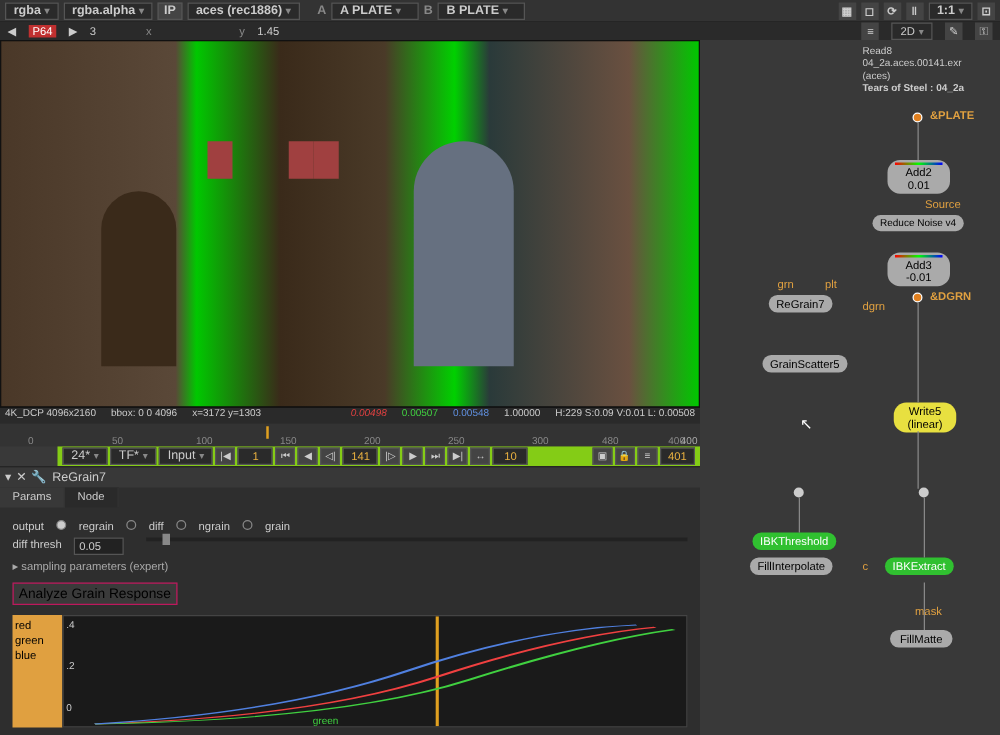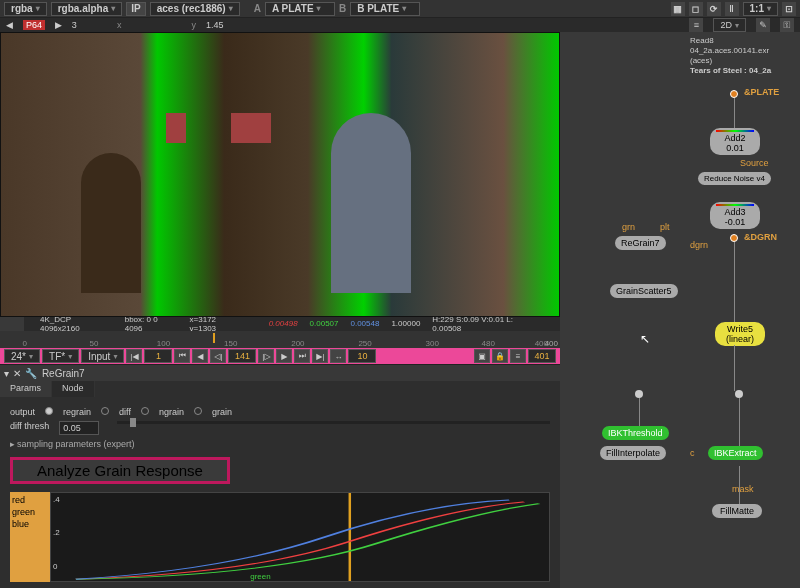--- a/index.html
+++ b/index.html
@@ -17,45 +17,45 @@
   .main { display: flex; height: calc(588px - 18px - 14px); }
   .left { width: 560px; display: flex; flex-direction: column; }
   .right { flex: 1; background: #393939; position: relative; }
   
   .viewer { height: 326px; background: #000; position: relative; border: 1px solid #111; }
   .viewer-img { width: 100%; height: 100%; background: linear-gradient(90deg, #4a3828 0%, #5a4838 25%, #00c800 28%, #3a2a1a 40%, #4a3a28 55%, #00d000 65%, #2a3a3a 70%, #6a5040 90%, #00c800 100%); position: relative; }
   .fig1 { position: absolute; left: 80px; top: 120px; width: 60px; height: 140px; background: #3a2a1a; border-radius: 30px 30px 0 0; }
   .fig2 { position: absolute; left: 330px; top: 80px; width: 80px; height: 180px; background: #667080; border-radius: 40px 40px 0 0; }
   .lamp { position: absolute; top: 80px; width: 20px; height: 30px; background: #a04040; }
   
-  .viewer-toolbar { height: 14px; background: #2a2a2a; display: flex; align-items: center; padding: 0 16px; font-size: 8px; gap: 12px; margin-left: 24px; }
+  .viewer-toolbar { height: 14px; background: #2a2a2a; display: flex; padding: 0 4px; font-size: 8px; gap: 12px; }
   .vt-yellow { color: #e0a020; font-style: italic; }
   .vt-green { color: #40d040; }
   .vt-blue { color: #6090e0; }
   
   .timeline { height: 20px; background: #333; position: relative; display: flex; align-items: center; font-size: 8px; }
   .marker { position: absolute; background: #e0a020; width: 2px; height: 10px; top: 2px; }
   .tick { position: absolute; bottom: 0; color: #888; font-size: 8px; }
   
-  .playbar { height: 18px; background: #ec4899; display: flex; align-items: center; padding: 0 4px; gap: 2px; }
+  .playbar { height: 18px; background: #84cc16; display: flex; align-items: center; padding: 0 4px; gap: 2px; margin-left: 46px; }
   .play-btn { width: 16px; height: 14px; background: #444; border: 1px solid #555; display: flex; align-items: center; justify-content: center; font-size: 8px; cursor: pointer; }
   .frame-input { width: 28px; height: 14px; background: #2a2a2a; border: 1px solid #555; color: #e8b040; text-align: center; font-size: 9px; }
   
   .props { flex: 1; background: #2e2e2e; border-top: 1px solid #222; display: flex; flex-direction: column; }
   .props-header { height: 16px; background: #383838; display: flex; align-items: center; padding: 0 4px; gap: 4px; }
   .props-tabs { height: 16px; display: flex; }
   .tab { padding: 2px 10px; background: #2a2a2a; border-right: 1px solid #333; font-size: 9px; }
   .tab.active { background: #383838; }
   .props-body { padding: 6px 10px; font-size: 9px; }
   .radio-row { display: flex; gap: 10px; margin: 4px 0; }
   .radio { width: 8px; height: 8px; border-radius: 50%; border: 1px solid #888; display: inline-block; }
   .radio.on { background: #ccc; }
   .num-input { width: 40px; background: #222; border: 1px solid #555; color: #ccc; padding: 1px 3px; font-size: 9px; }
   .slider { flex: 1; height: 3px; background: #222; margin-left: 8px; position: relative; }
-  .action-btn { background: #3a3a3a; border: 3px solid #be185d; padding: 2px 24px; margin: 4px 0; font-size: 15px; }
+  .action-btn { background: #3a3a3a; border: 1px solid #be185d; padding: 2px 4px; margin: 4px 0; font-size: 11px; }
   
   .curve-panel { display: flex; height: 90px; margin-top: 4px; }
   .curve-legend { width: 40px; background: #e0a040; color: #000; font-size: 9px; padding: 2px; }
   .curve-legend div { padding: 1px 0; }
   .curve-graph { flex: 1; background: #1a1a1a; position: relative; border: 1px solid #444; }
   .curve { position: absolute; width: 100%; height: 100%; }
   
   
   .node { position: absolute; background: #aaa; color: #000; border-radius: 10px; padding: 2px 6px; font-size: 9px; text-align: center; min-width: 50px; }
   .node.green { background: #30c030; color: #fff; }

